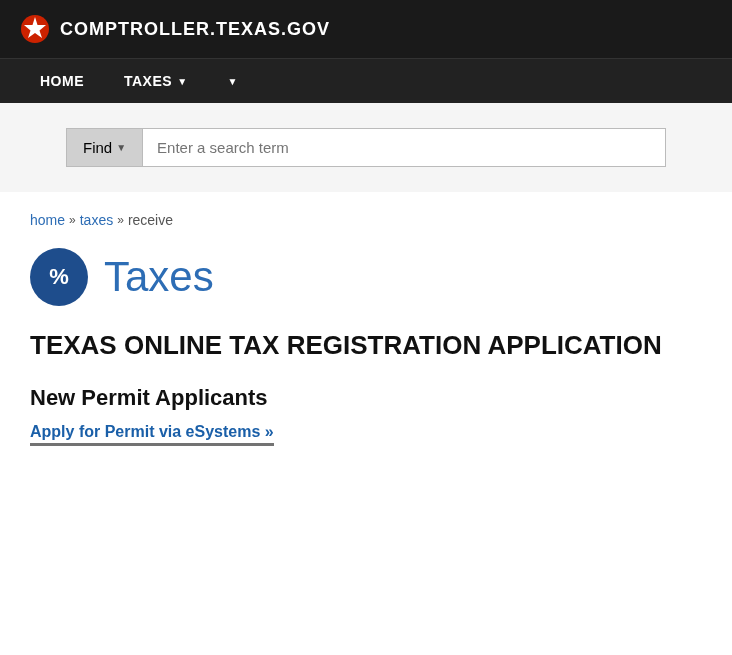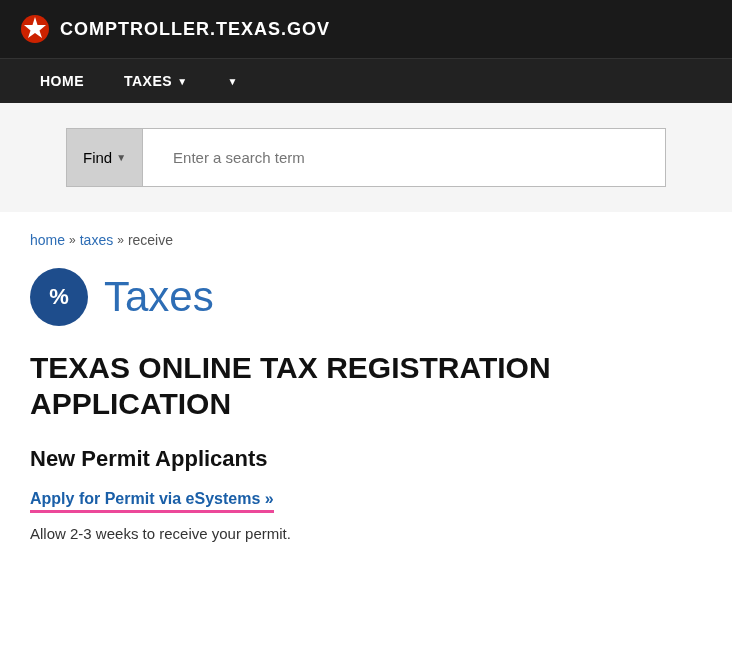--- a/index.html
+++ b/index.html
@@ -80,39 +80,39 @@
 
     .search-container {
       display: flex;
       width: 100%;
       max-width: 600px;
     }
 
     .find-btn {
       background: #d0d0d0;
       border: 1px solid #bbb;
-      padding: 20px 16px;
+      padding: 10px 16px;
       font-size: 15px;
       cursor: pointer;
       display: flex;
       align-items: center;
       gap: 4px;
       white-space: nowrap;
       border-right: none;
     }
 
     .find-btn-arrow {
       font-size: 10px;
       color: #555;
     }
 
     .search-input {
       flex: 1;
       border: 1px solid #bbb;
-      padding: 10px 30px;
+      padding: 10px 14px;
       font-size: 15px;
       color: #888;
       outline: none;
       background: #fff;
     }
 
     
     .main-content {
       padding: 20px 30px;
     }
@@ -165,45 +165,45 @@
 
     .taxes-title {
       font-size: 42px;
       color: #2d6db5;
       font-weight: 300;
       font-family: Arial, sans-serif;
     }
 
     
     .main-heading {
-      font-size: 30px;
+      font-size: 26px;
       font-weight: bold;
       color: #111;
       text-transform: uppercase;
       margin-bottom: 24px;
       line-height: 1.2;
     }
 
     
     .sub-heading {
       font-size: 22px;
       font-weight: bold;
       color: #111;
-      margin-bottom: 18px;
+      margin-bottom: 12px;
     }
 
     
     .permit-link {
       display: inline-block;
       color: #1a5fa8;
       font-size: 16px;
       font-weight: bold;
       text-decoration: none;
       margin-bottom: 6px;
-      border-bottom: 3px solid #ec4899;
+      border-bottom: 3px solid #737373;
       padding-bottom: 2px;
     }
 
     .allow-text {
       font-size: 15px;
       color: #333;
       margin-top: 6px;
     }
   </style>
 </head>
@@ -264,15 +264,14 @@
   
   <h2 class="main-heading">TEXAS ONLINE TAX REGISTRATION APPLICATION</h2>
 
   
   <h3 class="sub-heading">New Permit Applicants</h3>
 
   
   <a class="permit-link">Apply for Permit via eSystems »</a>
 
   
-  <p class="allow-text">Allow 2-3 weeks to receive your permit.</p>
 
 </main>
 
 </body></html>

